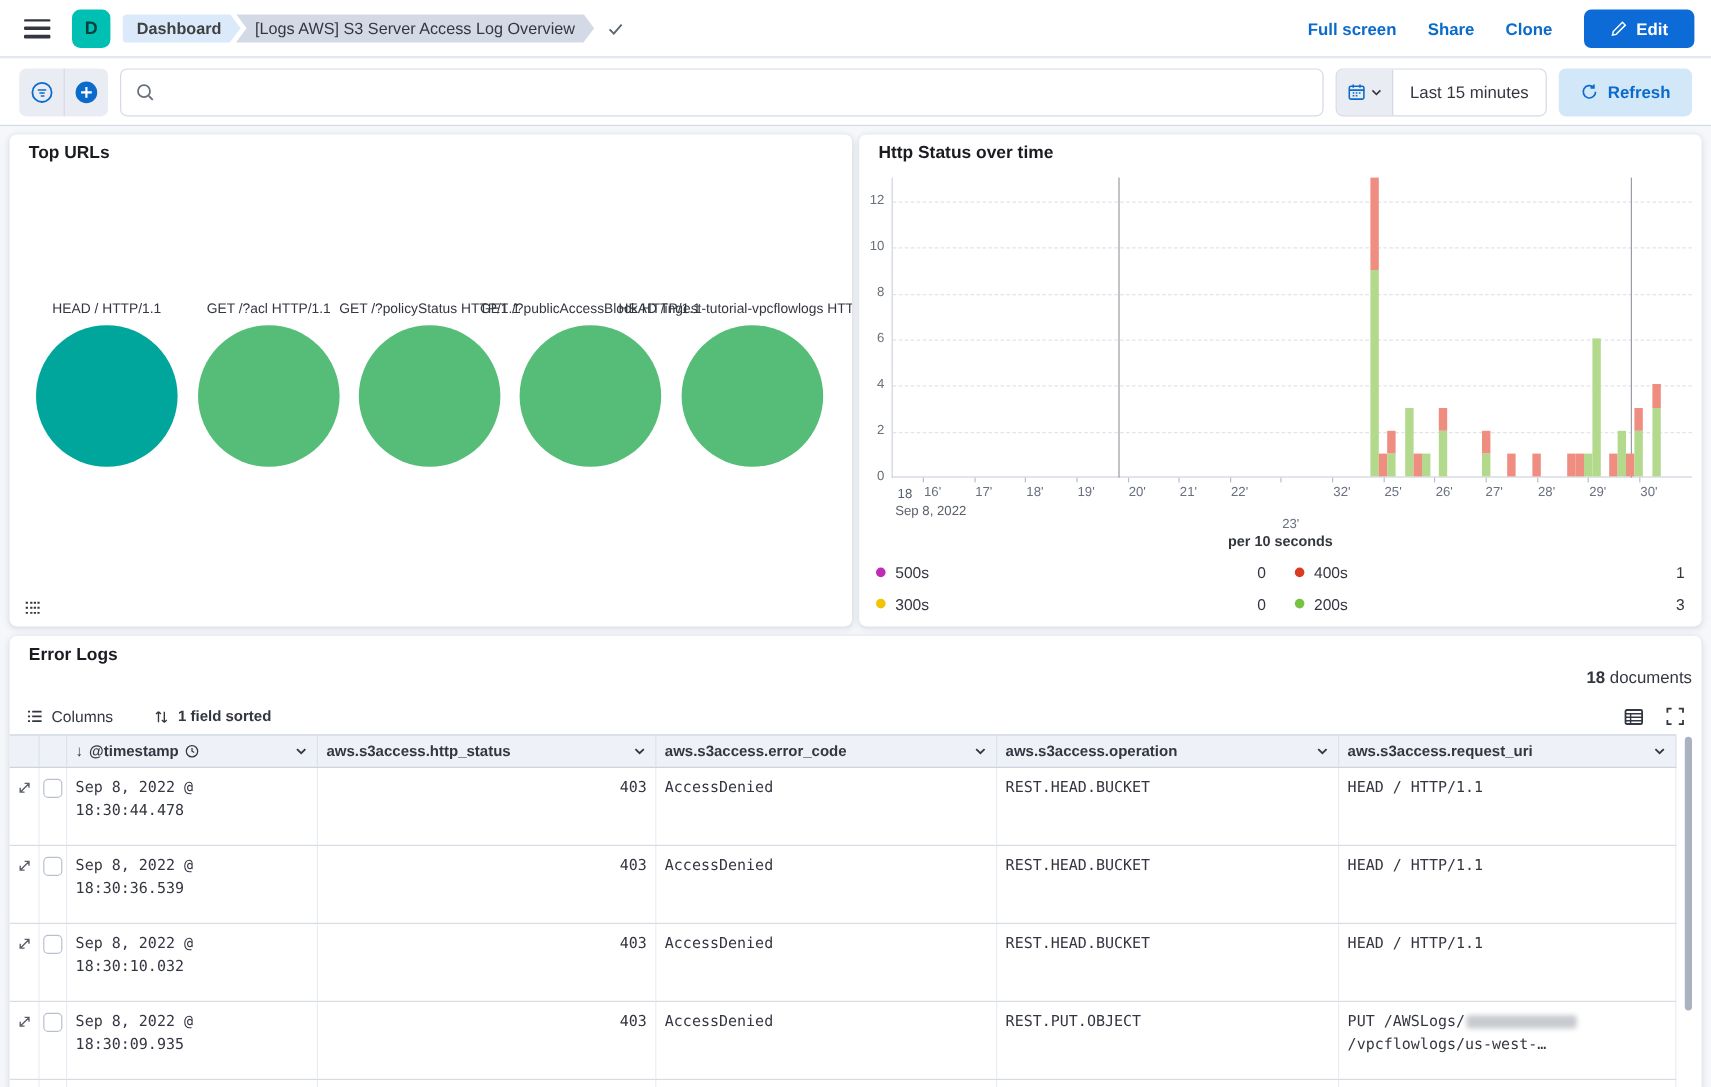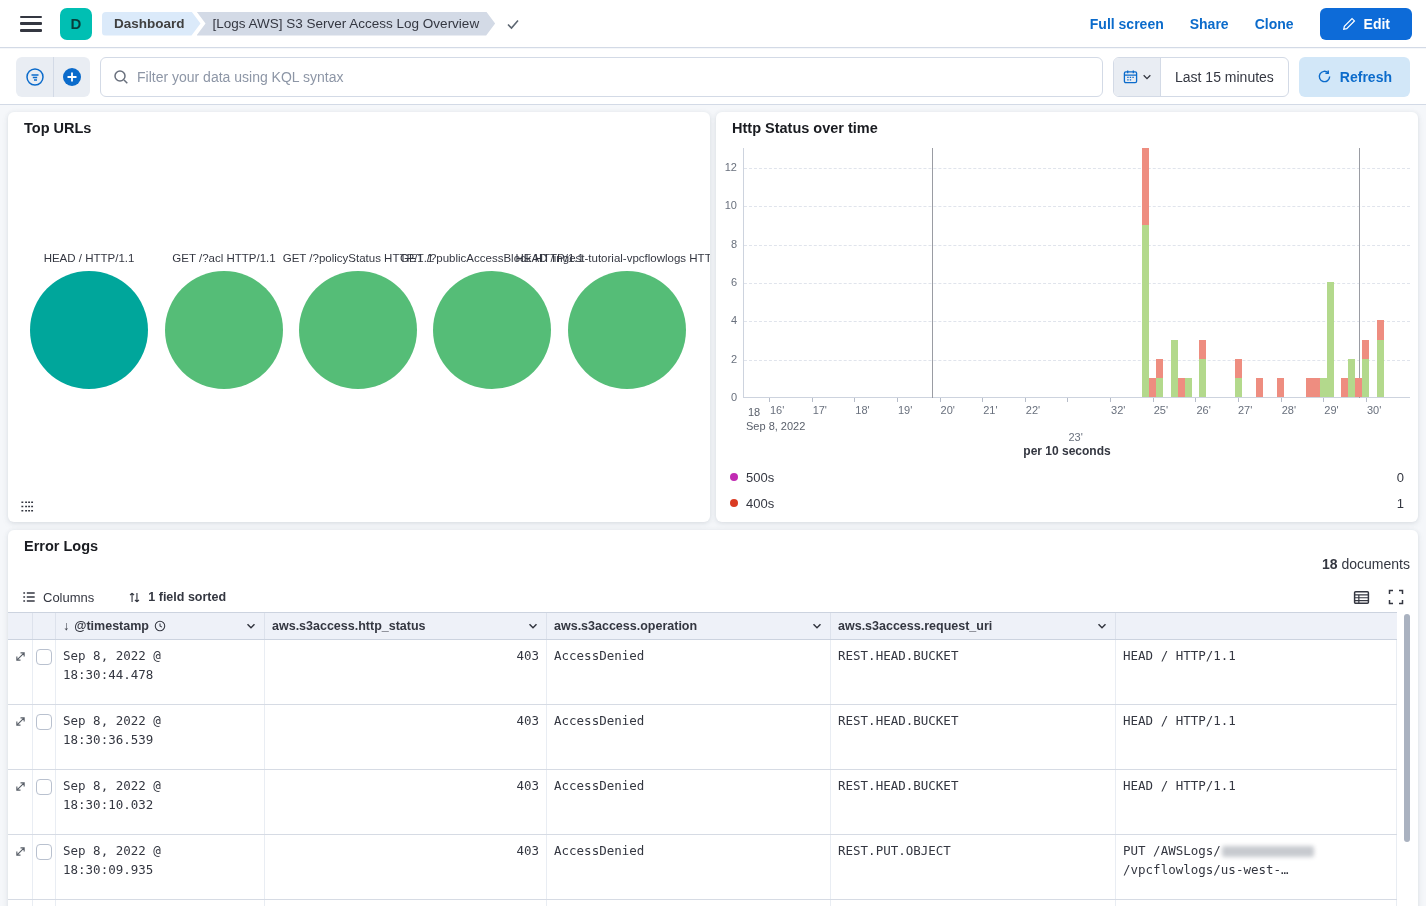--- a/index.html
+++ b/index.html
@@ -52,21 +52,21 @@
   .bar { position:absolute; bottom:0; width:7px; display:flex; flex-direction:column-reverse; }
   .bar .seg200 { width:100%; }
   .bar .seg400 { width:100%; }
   .anno-line { position:absolute; top:0; width:1px; height:250px; background:#9a9ca3; }
   .xtickmark { position:absolute; top:250px; width:1px; height:4px; background:#b7bdc9; }
   .ytick { position:absolute; left:0; width:21px; text-align:right; font-size:11px; color:#69707d; }
   .xtick { position:absolute; font-size:11px; color:#69707d; white-space:nowrap; }
   .date-label { position:absolute; font-size:11px; color:#5a606b; }
   .axis-title { position:absolute; left:0; top:332px; width:100%; text-align:center; font-size:12px; font-weight:700; color:#343741; }
   .chart-legend { position:absolute; left:14px; top:352px; width:674px; display:grid;
-    grid-template-columns:repeat(1,1fr); column-gap:24px; row-height:26px; }
+    grid-template-columns:repeat(2,1fr); column-gap:24px; row-height:26px; }
   .legend-item { display:flex; align-items:center; height:26px; cursor:pointer; font-size:13px; color:#343741; }
   .legend-dot { width:8px; height:8px; border-radius:50%; margin-right:8px; flex:none; }
   .legend-val { margin-left:auto; }
   
   .documents { position:absolute; right:8px; top:26px; font-size:14px; color:#343741; }
   .documents b { font-weight:700; }
   .dg-toolbar { position:absolute; left:0; top:54px; width:100%; height:26px; display:flex; align-items:center; padding:0 14px; }
   .tb-btn { display:flex; align-items:center; gap:7px; font-size:13px; color:#343741; cursor:pointer; margin-right:34px; }
   .tb-btn.bold span { font-weight:700; font-size:12.5px; }
   .tb-right { margin-left:auto; display:flex; align-items:center; gap:18px; }
@@ -137,21 +137,20 @@
         </svg>
     </div>
   </div>
   <div class="search-box">
     <span style="display:flex">
       <svg width="16" height="16" viewBox="0 0 16 16">
           <circle cx="7" cy="7" r="5" fill="none" stroke="#69707d" stroke-width="1.5"></circle>
           <path d="M11 11l3.3 3.3" stroke="#69707d" stroke-width="1.5"></path>
         </svg>
     </span>
-    <input type="text" placeholder="Filter your data using KQL syntax" style="">
   </div>
   <div class="datepicker">
     <div class="dp-cal">
       <svg width="15" height="15" viewBox="0 0 16 16">
           <rect x="1.5" y="3" width="13" height="11.5" rx="1.5" fill="none" stroke="#0b6bcb" stroke-width="1.4"></rect>
           <path d="M5 1.5v3M11 1.5v3M1.5 6.5h13" stroke="#0b6bcb" stroke-width="1.4"></path>
           <path d="M4.5 9h1.5M7.2 9h1.5M10 9h1.5M4.5 11.5h1.5M7.2 11.5h1.5" stroke="#0b6bcb" stroke-width="1.3"></path>
         </svg>
       <svg width="10" height="10" viewBox="0 0 12 12">
           <path d="M2 4l4 4 4-4" fill="none" stroke="#343741" stroke-width="1.6"></path>
@@ -386,20 +385,28 @@
         </div>
         <div class="hcell">
           <span>aws.s3access.http_status</span>
           <span class="chev">
             <svg width="12" height="12" viewBox="0 0 12 12">
               <path d="M2.5 4.2L6 7.7l3.5-3.5" fill="none" stroke="#343741" stroke-width="1.5"></path>
             </svg>
           </span>
         </div>
         <div class="hcell">
+          <span>aws.s3access.error_code</span>
+          <span class="chev">
+            <svg width="12" height="12" viewBox="0 0 12 12">
+              <path d="M2.5 4.2L6 7.7l3.5-3.5" fill="none" stroke="#343741" stroke-width="1.5"></path>
+            </svg>
+          </span>
+        </div>
+        <div class="hcell">
           <span>aws.s3access.operation</span>
           <span class="chev">
             <svg width="12" height="12" viewBox="0 0 12 12">
               <path d="M2.5 4.2L6 7.7l3.5-3.5" fill="none" stroke="#343741" stroke-width="1.5"></path>
             </svg>
           </span>
         </div>
         <div class="hcell">
           <span>aws.s3access.request_uri</span>
           <span class="chev">

